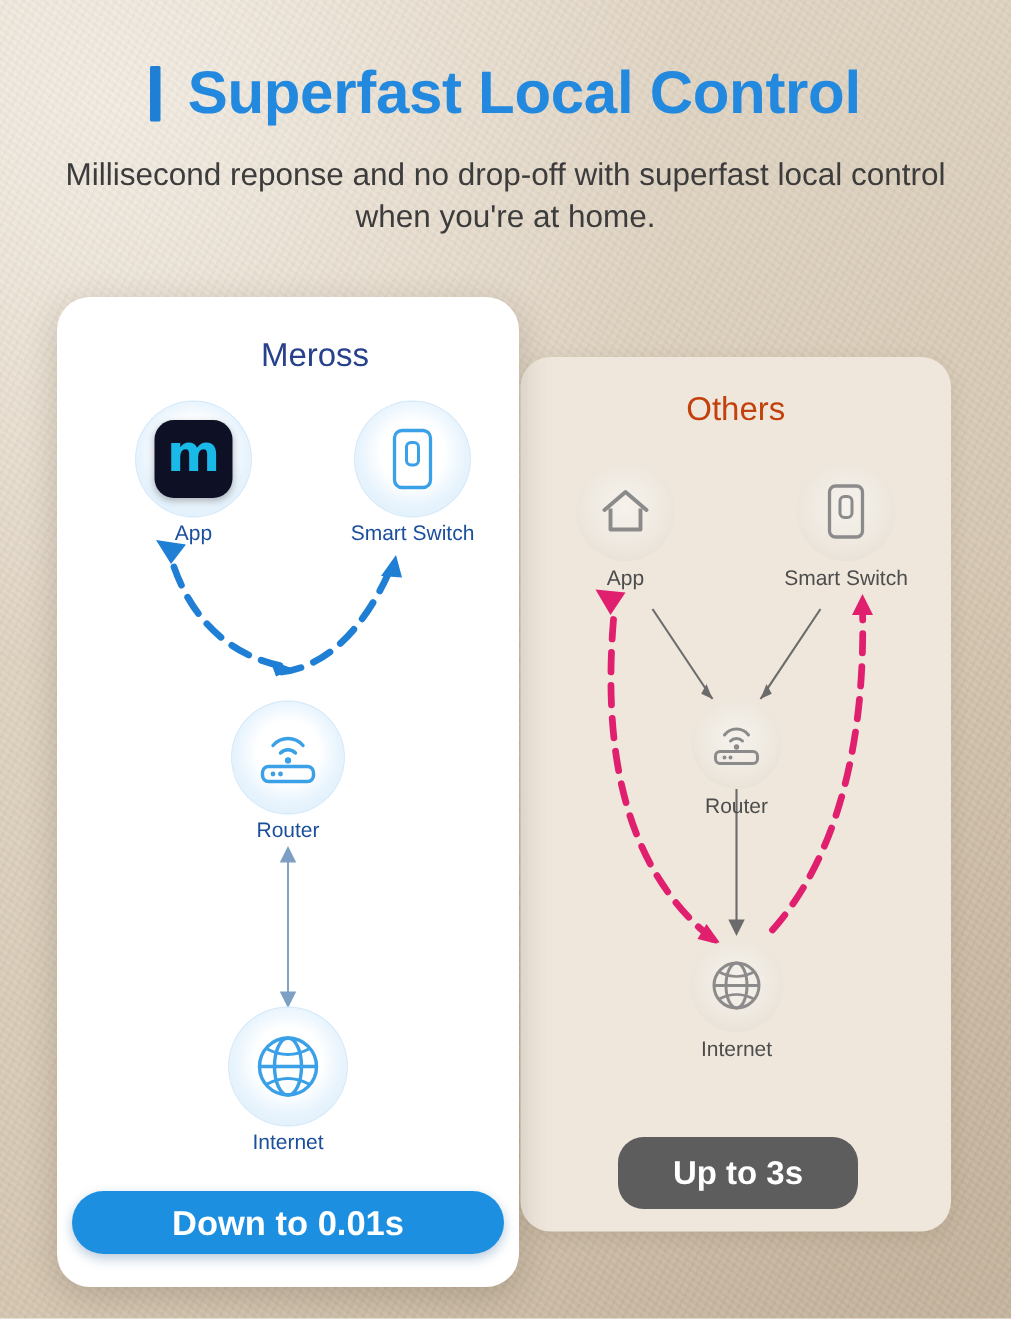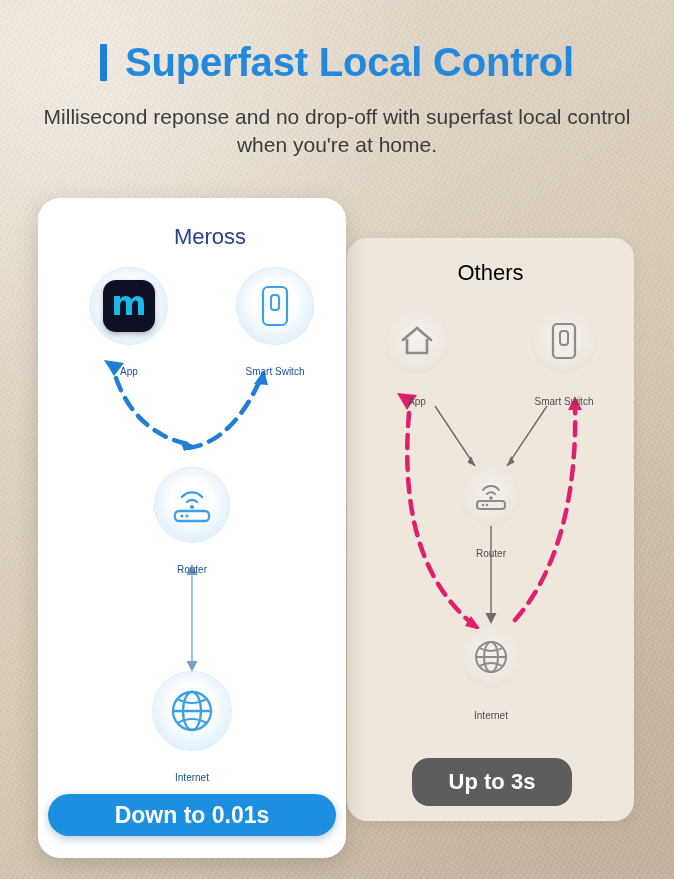--- a/index.html
+++ b/index.html
@@ -82,42 +82,42 @@
     padding-left: 36px;
   }
 
   .panel-head {
     text-align: center;
     font-size: 22px;
     color: #27418c;
     font-weight: normal;
   }
   .panel-meross .panel-head { margin-top: 26px; color: #27418c; }
-  .panel-others .panel-head { margin-top: 22px; color: #000000; }
+  .panel-others .panel-head { margin-top: 22px; color: #c2410c; }
 
   
   .node { position: absolute; text-align: center; }
   .circle {
     border-radius: 50%;
     display: flex;
     align-items: center;
     justify-content: center;
     margin: 0 auto;
     position: relative;
   }
   .circle-blue {
     background: radial-gradient(circle at 50% 45%, #ffffff 0%, #ffffff 38%, #e8f4fd 62%, #d7ecfb 100%);
     box-shadow: 0 0 0 1px rgba(210,232,248,0.9);
   }
   .circle-gray {
     background: radial-gradient(circle at 50% 45%, #f6f2ec 0%, #eee8df 55%, #e2dacd 100%);
   }
   .node-label {
-    margin-top: 22px;
-    font-size: 10px;
+    margin-top: 3px;
+    font-size: 14px;
     white-space: nowrap;
   }
   .label-blue { color: #1b4f9c; }
   .label-gray { color: #4d4d4d; }
 
   
   .m-tile {
     width: 52px; height: 52px;
     border-radius: 13px;
     background: #0e1026;

